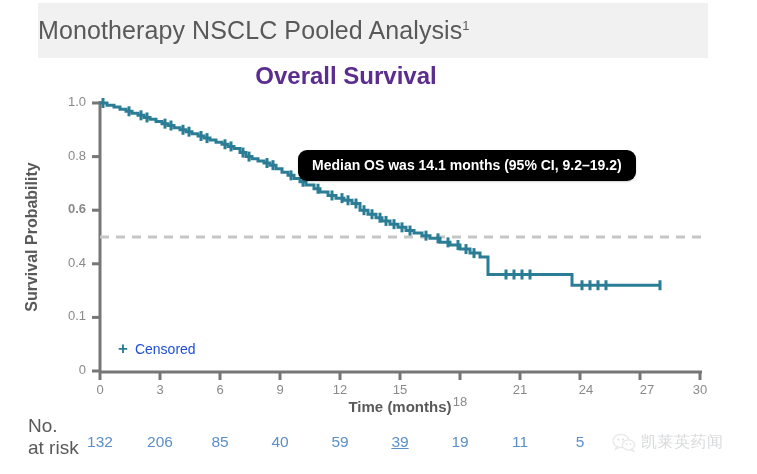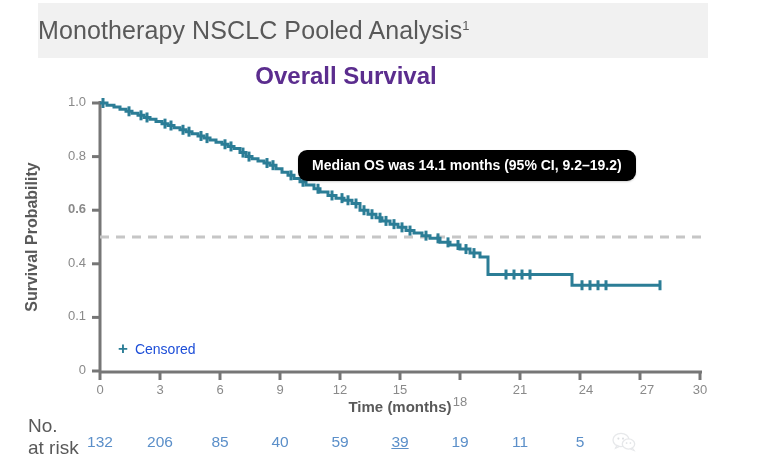--- a/index.html
+++ b/index.html
@@ -310,13 +310,14 @@
   <svg width="24" height="20" viewBox="0 0 24 20">
     <ellipse cx="9" cy="8" rx="8" ry="6.6" fill="#ffffff" stroke="#d3d6da" stroke-width="1.3"></ellipse>
     <path d="M5 13.2 L3.4 16.4 L7.2 14.6 Z" fill="#ffffff" stroke="#d3d6da" stroke-width="1.1"></path>
     <circle cx="6.4" cy="6.6" r="1.05" fill="#c2c6cb"></circle>
     <circle cx="11" cy="6.6" r="1.05" fill="#c2c6cb"></circle>
     <ellipse cx="16.5" cy="12" rx="6.2" ry="5.1" fill="#ffffff" stroke="#d3d6da" stroke-width="1.3"></ellipse>
     <path d="M20.4 16 L22.2 18.6 L19 17.4 Z" fill="#ffffff" stroke="#d3d6da" stroke-width="1.1"></path>
     <circle cx="14.6" cy="11" r="0.85" fill="#c2c6cb"></circle>
     <circle cx="18.4" cy="11" r="0.85" fill="#c2c6cb"></circle>
   </svg>
+  <span class="wm-text">凯莱英药闻</span>
 </div>
 
 </body></html>

